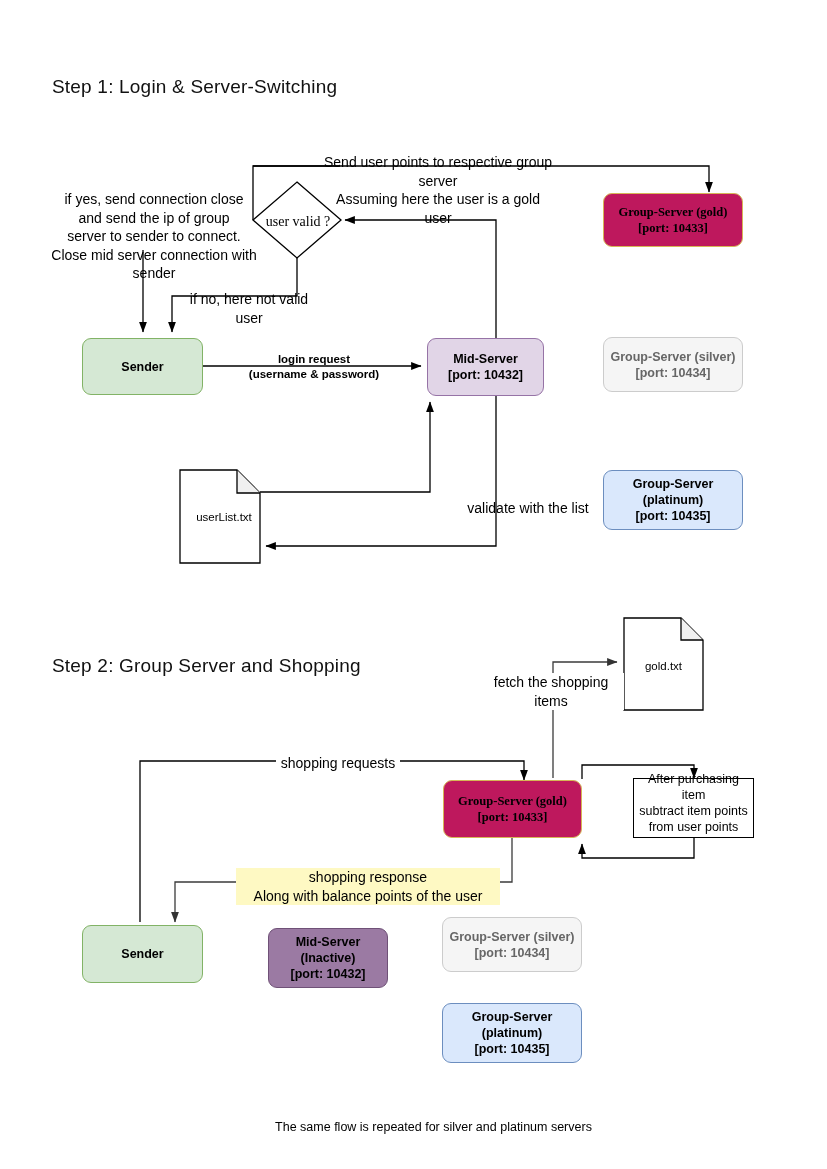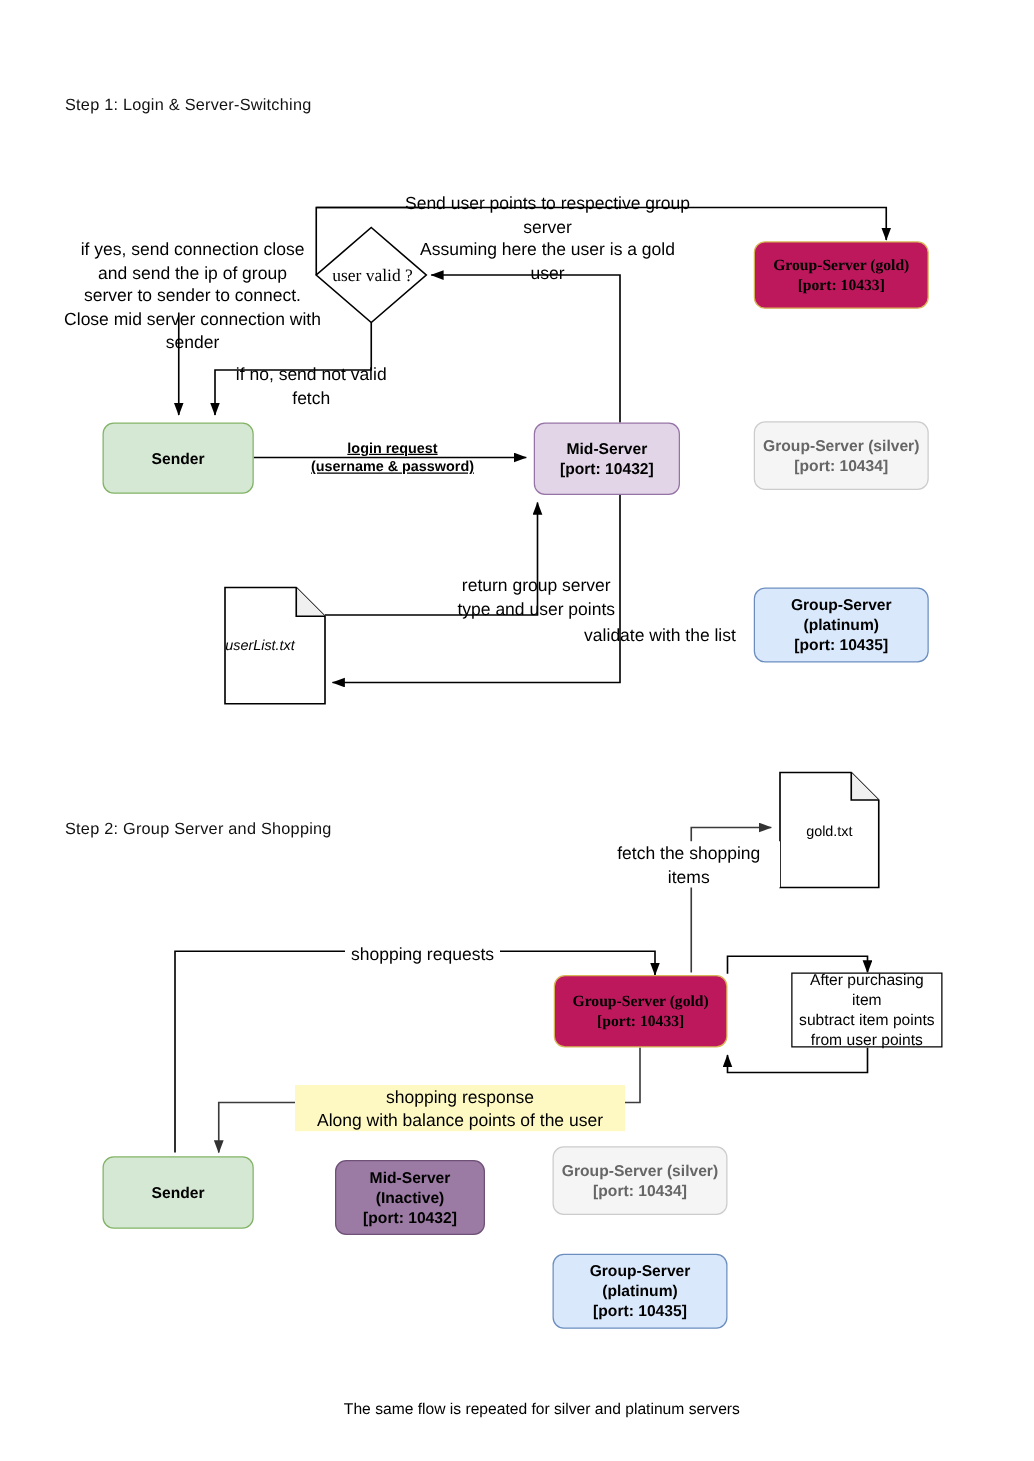--- a/index.html
+++ b/index.html
@@ -5,44 +5,44 @@
   html,body{margin:0;padding:0;background:#ffffff;}
   body{
     width:827px;height:1169px;position:relative;overflow:hidden;
     font-family:"Liberation Sans","DejaVu Sans",sans-serif;
     color:#000000;
   }
   #canvas{position:absolute;inset:0;width:827px;height:1169px;}
   svg.layer{position:absolute;left:0;top:0;width:827px;height:1169px;pointer-events:none;}
 
   .step-title{
-    position:absolute;font-size:13px;letter-spacing:0.2px;color:#111;white-space:nowrap;
+    position:absolute;font-size:19px;letter-spacing:0.2px;color:#111;white-space:nowrap;
   }
 
   .node{
     position:absolute;box-sizing:border-box;
     display:flex;align-items:center;justify-content:center;text-align:center;
     border-radius:9px;font-size:12.5px;font-weight:bold;line-height:1.28;
     padding:2px 4px;
   }
   .node .ln{display:block;}
 
   .n-sender{background:#d5e8d4;border:1.3px solid #82b366;}
   .n-mid{background:#e1d5e7;border:1.3px solid #9673a6;}
   .n-mid-inactive{background:#9b7aa3;border:1.3px solid #6f5177;color:#000;}
   .n-gold{background:#be185d;border:1.3px solid #d6b656;font-family:Liberation Serif, serif;}
   .n-silver{background:#f5f5f5;border:1.3px solid #cccccc;color:#666666;font-weight:bold;}
   .n-platinum{background:#dae8fc;border:1.3px solid #6c8ebf;}
-  .n-plain{background:#ffffff;border:1.3px solid #000000;font-weight:normal;font-size:12.5px;}
+  .n-plain{background:#ffffff;border:1.3px solid #000000;font-weight:normal;font-size:12.5px;align-items:flex-end;}
 
   .edge-label{
     position:absolute;font-size:14px;line-height:1.33;text-align:center;
     white-space:pre-line;color:#000;background:transparent;
   }
-  .edge-label.bold{font-weight:bold;font-size:11.5px;text-decoration:underline;}
+  .edge-label.bold{font-weight:bold;font-size:11.5px;}
   .doc-label{position:absolute;font-size:11.5px;text-align:center;color:#000;}
   .footer-note{position:absolute;font-size:12.5px;text-align:center;color:#000;white-space:nowrap;}
 </style>
 </head>
 <body>
 
 <div id="canvas">
 
   <svg class="layer" viewBox="0 0 827 1169">
     <defs>
@@ -123,37 +123,35 @@
   </div>
 
   <div class="node n-platinum" style="left:603px;top:470px;width:140px;height:60px;">
     <div>
       <span class="ln">Group-Server</span>
       <span class="ln">(platinum)</span>
       <span class="ln">[port: 10435]</span>
     </div>
   </div>
 
-  <div class="doc-label" style="left:168px;top:511px;width:80px;font-style:italic;">userList.txt</div>
+  <div class="doc-label" style="left:184px;top:511px;width:80px;">userList.txt</div>
 
   <div class="edge-label" style="left:322px;top:153px;width:232px;">Send user points to respective group server
 Assuming here the user is a gold user</div>
 
   <div class="edge-label" style="left:38px;top:190px;width:232px;">if yes, send connection close
 and send the ip of group
 server to sender to connect.
 Close mid server connection with sender</div>
 
-  <div class="edge-label" style="left:178px;top:290px;width:142px;">if no, send not valid fetch</div>
+  <div class="edge-label" style="left:178px;top:290px;width:142px;">if no, here not valid user</div>
 
   <div class="edge-label bold" style="left:231px;top:352px;width:166px;">login request
 (username &amp; password)</div>
 
-  <div class="edge-label" style="left:358px;top:459px;width:142px;">return group server
-type and user points</div>
 
   <div class="edge-label" style="left:466px;top:499px;width:124px;">validate with the list</div>
 
   <div class="doc-label" style="left:624px;top:660px;width:79px;">gold.txt</div>
 
   <div class="node n-gold" style="left:443px;top:780px;width:139px;height:58px;">
     <div>
       <span class="ln">Group-Server (gold)</span>
       <span class="ln">[port: 10433]</span>
     </div>

